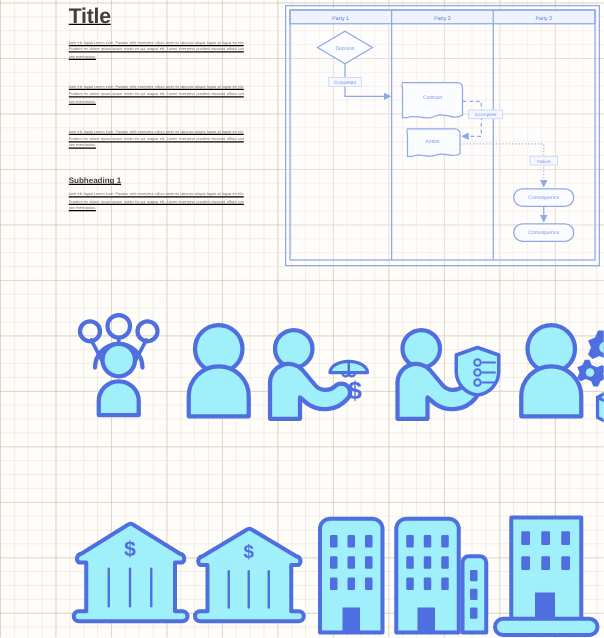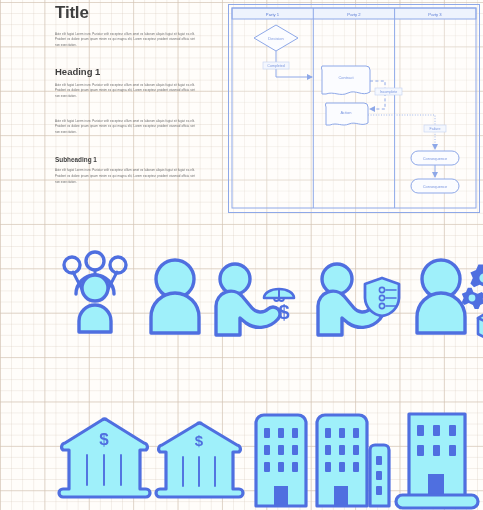--- a/index.html
+++ b/index.html
@@ -22,21 +22,21 @@
   .abs{position:absolute;}
 
   
   #textcol{left:55px;top:4px;width:140px;}
   .doc-title{font-size:17px;font-weight:bold;color:#3f3f3f;letter-spacing:-.2px;
     line-height:1.1;margin:0 0 9px 0;}
   .doc-h{font-size:9.5px;font-weight:bold;color:#3f3f3f;margin:0 0 5px 0;line-height:1.1;}
   .doc-sub{font-size:6.4px;font-weight:bold;color:#3f3f3f;margin:0 0 5px 0;line-height:1.1;}
   .doc-p{font-size:2.9px;color:#6d6d6d;line-height:1.92;margin:0;
     text-align:justify;letter-spacing:.03px;}
-  .blk{margin-bottom:19px;}
+  .blk{margin-bottom:19px;text-decoration:underline;}
   .blk.g2{margin-bottom:21px;}
 
   
   #diagram{left:228px;top:4px;width:252px;height:209px;
     border:1px solid #8ea8e8;background:rgba(255,255,255,.25);box-sizing:border-box;}
   #diagram svg{display:block;}
 
   
   #row-people{left:0;top:232px;width:483px;height:130px;}
   #row-build{left:0;top:398px;width:483px;height:112px;}
@@ -48,21 +48,20 @@
 <div id="grid"></div>
 
 <div class="abs" id="textcol">
 
   <div class="blk">
     <div class="doc-title">Title</div>
     <p class="doc-p">Aute elit fugiat Lorem irure. Pariatur velit excepteur cillum amet ex laborum aliquis fugiat sit fugiat ea elit. Proident ex dolore ipsum ipsum minim ex qui magna elit, Lorem excepteur proident eiusmod officia sint non exercitation.</p>
   </div>
 
   <div class="blk">
-    <div class="doc-h">Heading 1</div>
     <p class="doc-p">Aute elit fugiat Lorem irure. Pariatur velit excepteur cillum amet ex laborum aliquis fugiat sit fugiat ea elit. Proident ex dolore ipsum ipsum minim ex qui magna elit, Lorem excepteur proident eiusmod officia sint non exercitation.</p>
   </div>
 
   <div class="blk g2">
     <p class="doc-p">Aute elit fugiat Lorem irure. Pariatur velit excepteur cillum amet ex laborum aliquis fugiat sit fugiat ea elit. Proident ex dolore ipsum ipsum minim ex qui magna elit, Lorem excepteur proident eiusmod officia sint non exercitation.</p>
   </div>
 
   <div class="blk">
     <div class="doc-sub">Subheading 1</div>
     <p class="doc-p">Aute elit fugiat Lorem irure. Pariatur velit excepteur cillum amet ex laborum aliquis fugiat sit fugiat ea elit. Proident ex dolore ipsum ipsum minim ex qui magna elit, Lorem excepteur proident eiusmod officia sint non exercitation.</p>

